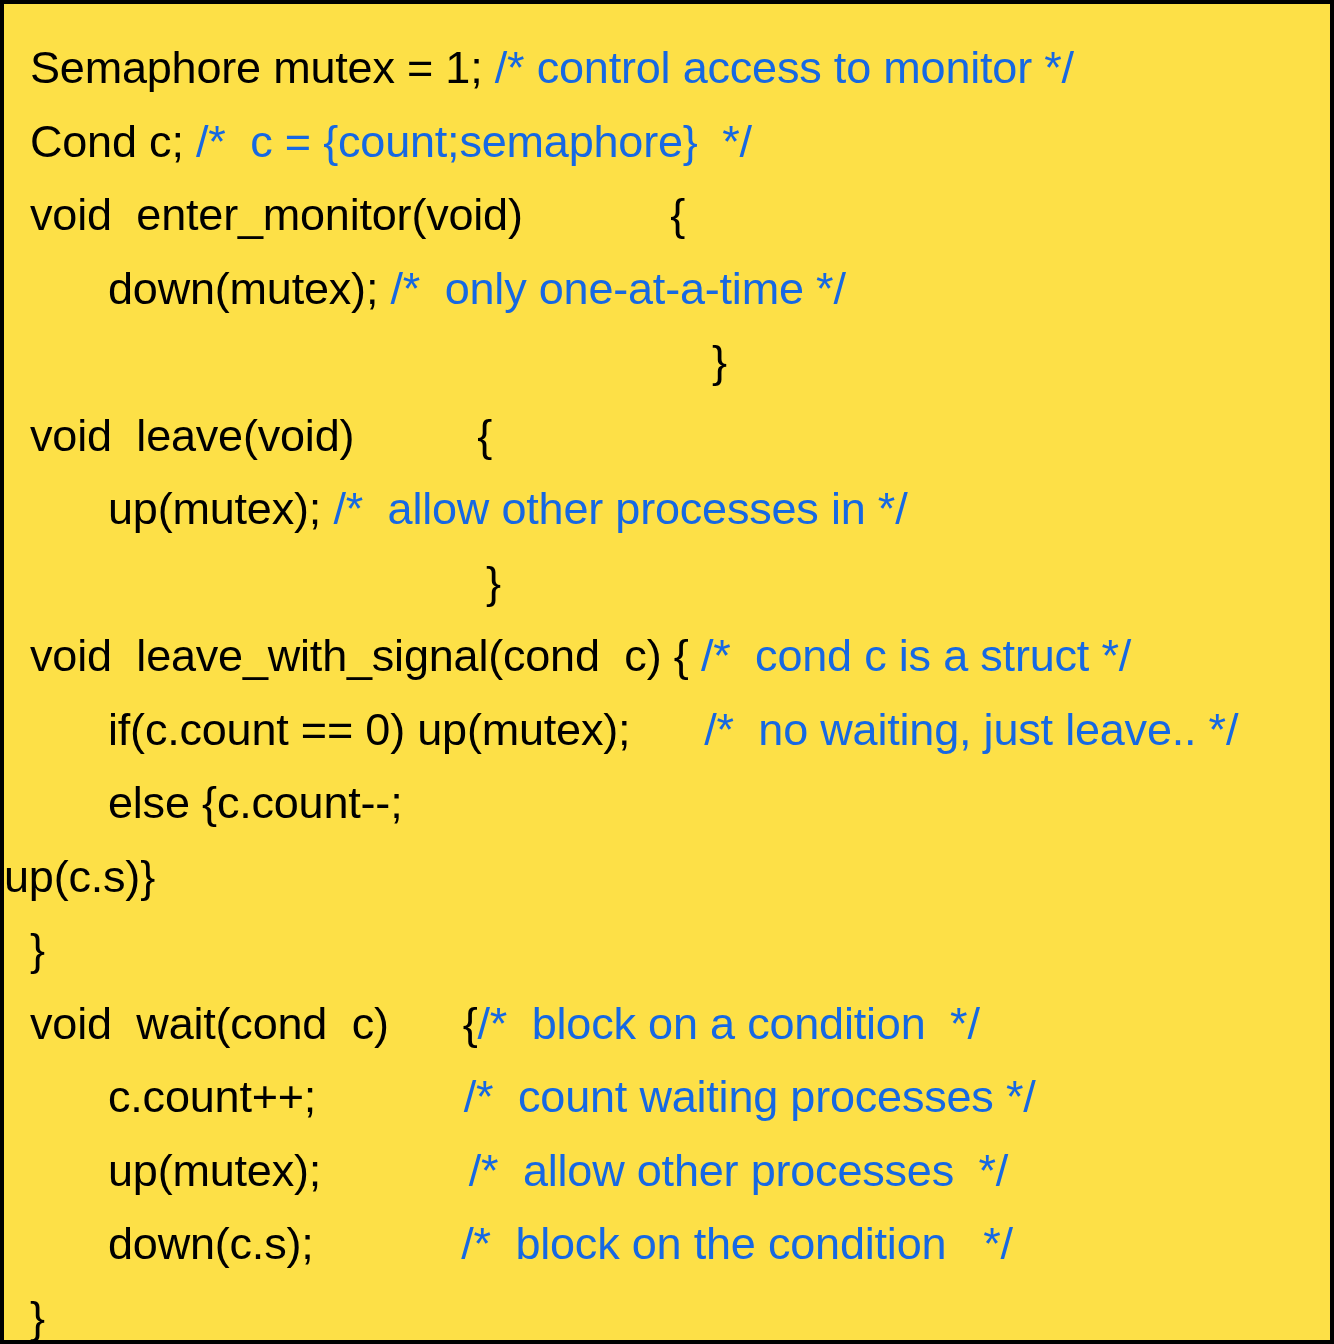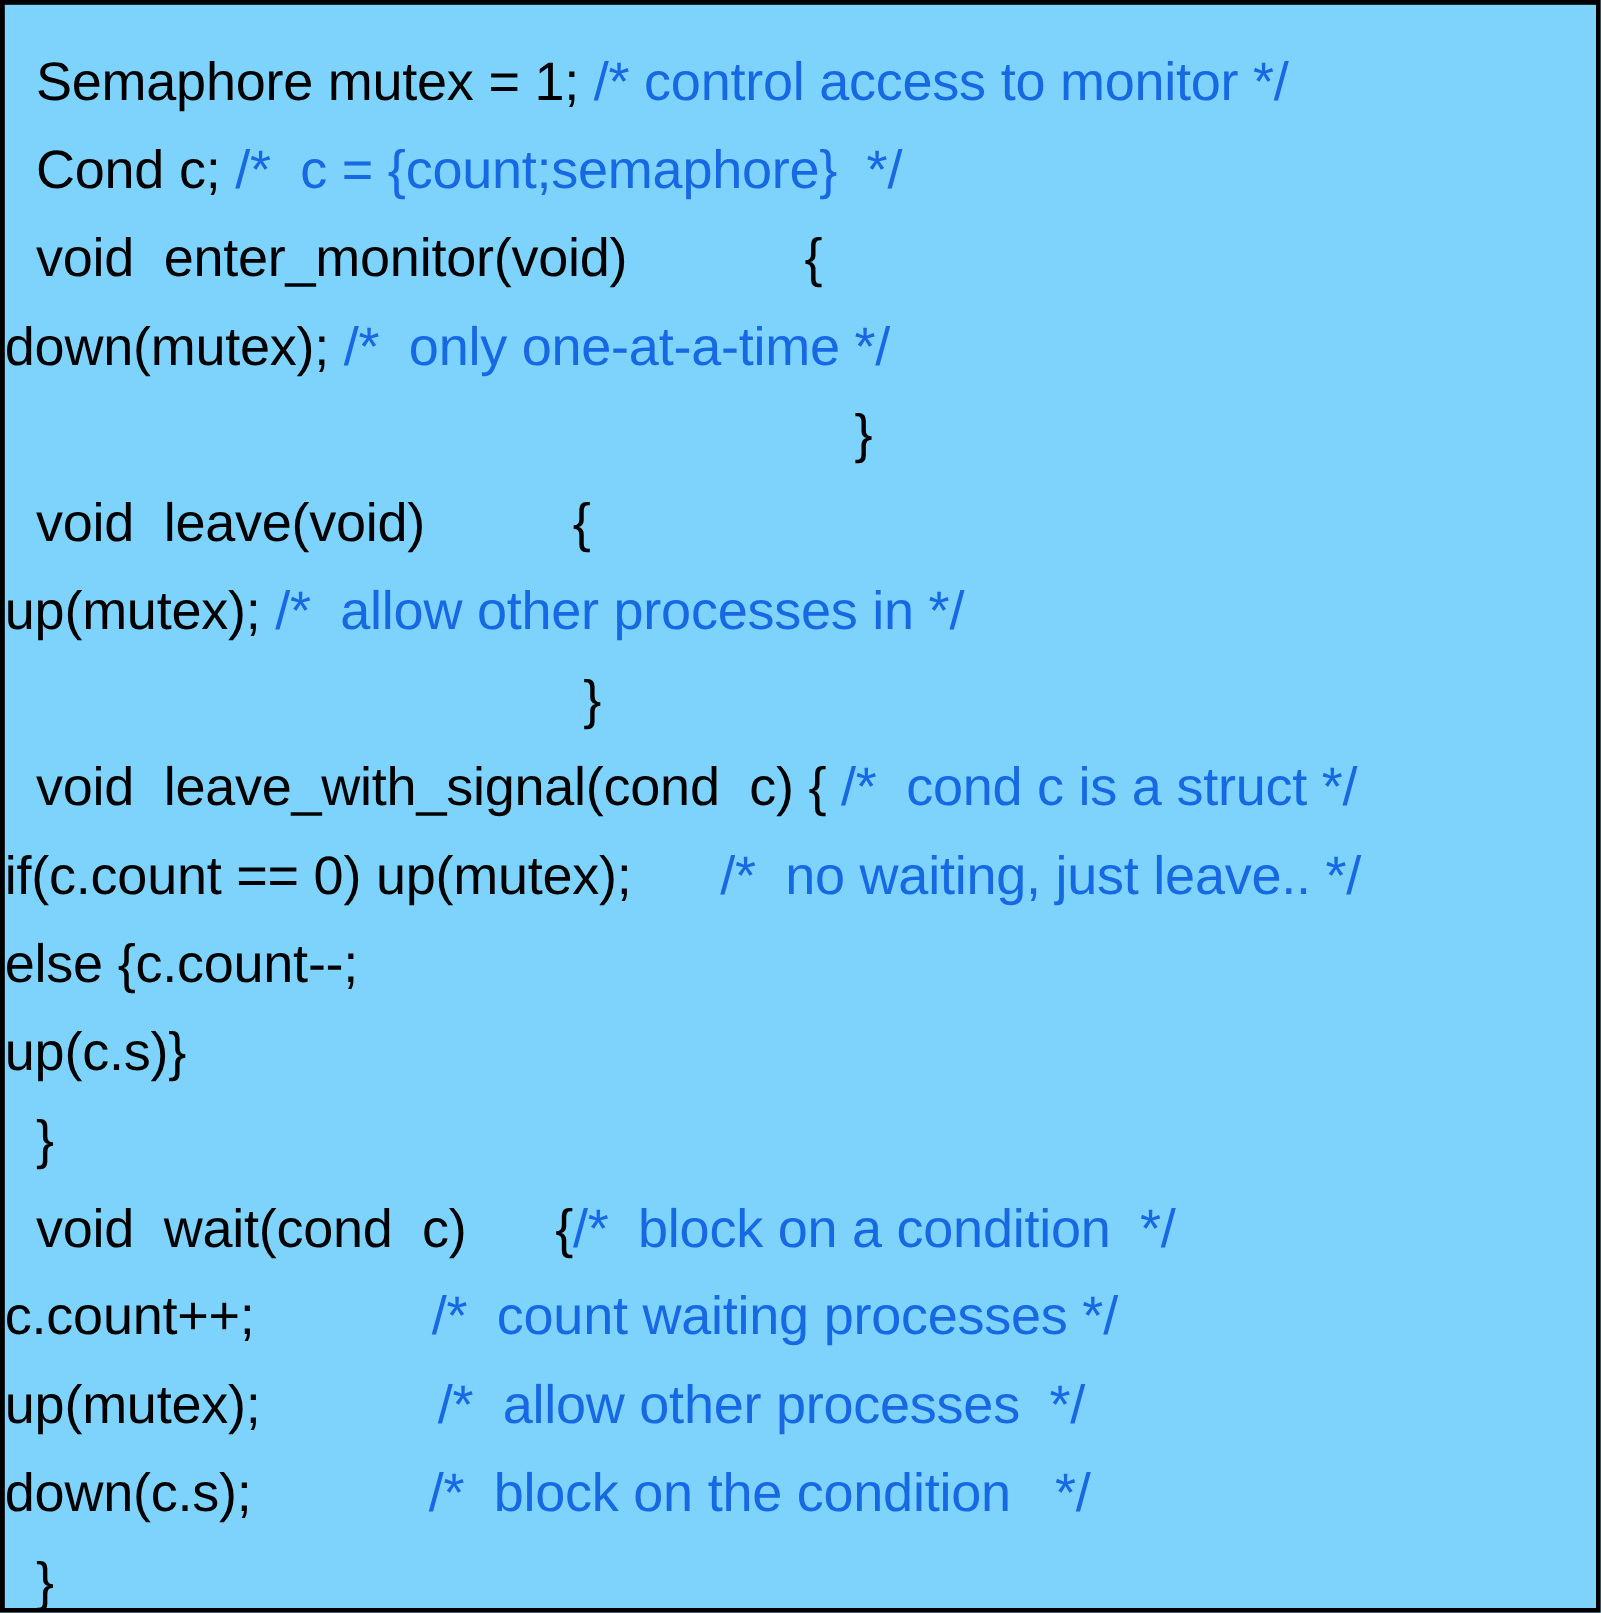--- a/index.html
+++ b/index.html
@@ -38,36 +38,36 @@
     white-space: pre;
     font-family: "Liberation Sans", sans-serif;
     font-size: 45px;
     color: #000000;
     letter-spacing: -0.2px;
     overflow: visible;
   }
 
   
   .ind-0 { padding-left: 26px; }
-  .ind-1 { }
+  .ind-1 { padding-left: 104px; }
   .ind-2 { }
 
   
   .brace-line {
     white-space: pre;
   }
   .brace-a { padding-left: 708px; }
   .brace-b { padding-left: 482px; }
 
   .code-text {
     color: #000000;
   }
 
   .code-comment {
     color: #1668E3;
   }
 </style>
 </head>
 <body>
 
-<div id="code-figure" style="border-color: rgb(0, 0, 0); background: #7dd3fc;">
+<div id="code-figure" style="border-color: rgb(0, 0, 0); background: #fde047;">
   <pre id="code-listing"><div class="code-line ind-0"><span class="code-text" style="color: rgb(0, 0, 0);">Semaphore mutex = 1; </span><span class="code-comment" style="color: rgb(22, 104, 227);">/* control access to monitor */</span></div><div class="code-line ind-0"><span class="code-text" style="color: rgb(0, 0, 0);">Cond c; </span><span class="code-comment" style="color: rgb(22, 104, 227);">/*  c = {count;semaphore}  */</span></div><div class="code-line ind-0"><span class="code-text" style="color: rgb(0, 0, 0);">void  enter_monitor(void)            {</span></div><div class="code-line ind-1"><span class="code-text" style="color: rgb(0, 0, 0);">down(mutex); </span><span class="code-comment" style="color: rgb(22, 104, 227);">/*  only one-at-a-time */</span></div><div class="code-line brace-line brace-a"><span class="code-text" style="color: rgb(0, 0, 0);">}</span></div><div class="code-line ind-0"><span class="code-text" style="color: rgb(0, 0, 0);">void  leave(void)          {</span></div><div class="code-line ind-1"><span class="code-text" style="color: rgb(0, 0, 0);">up(mutex); </span><span class="code-comment" style="color: rgb(22, 104, 227);">/*  allow other processes in */</span></div><div class="code-line brace-line brace-b"><span class="code-text" style="color: rgb(0, 0, 0);">}</span></div><div class="code-line ind-0"><span class="code-text" style="color: rgb(0, 0, 0);">void  leave_with_signal(cond  c) { </span><span class="code-comment" style="color: rgb(22, 104, 227);">/*  cond c is a struct */</span></div><div class="code-line ind-1"><span class="code-text" style="color: rgb(0, 0, 0);">if(c.count == 0) up(mutex);      </span><span class="code-comment" style="color: rgb(22, 104, 227);">/*  no waiting, just leave.. */</span></div><div class="code-line ind-1"><span class="code-text" style="color: rgb(0, 0, 0);">else {c.count--;</span></div><div class="code-line ind-2"><span class="code-text" style="color: rgb(0, 0, 0);">up(c.s)}</span></div><div class="code-line ind-0"><span class="code-text" style="color: rgb(0, 0, 0);">}</span></div><div class="code-line ind-0"><span class="code-text" style="color: rgb(0, 0, 0);">void  wait(cond  c)      {</span><span class="code-comment" style="color: rgb(22, 104, 227);">/*  block on a condition  */</span></div><div class="code-line ind-1"><span class="code-text" style="color: rgb(0, 0, 0);">c.count++;            </span><span class="code-comment" style="color: rgb(22, 104, 227);">/*  count waiting processes */</span></div><div class="code-line ind-1"><span class="code-text" style="color: rgb(0, 0, 0);">up(mutex);            </span><span class="code-comment" style="color: rgb(22, 104, 227);">/*  allow other processes  */</span></div><div class="code-line ind-1"><span class="code-text" style="color: rgb(0, 0, 0);">down(c.s);            </span><span class="code-comment" style="color: rgb(22, 104, 227);">/*  block on the condition   */</span></div><div class="code-line ind-0"><span class="code-text" style="color: rgb(0, 0, 0);">}</span></div></pre>
 </div>
 
 </body></html>

